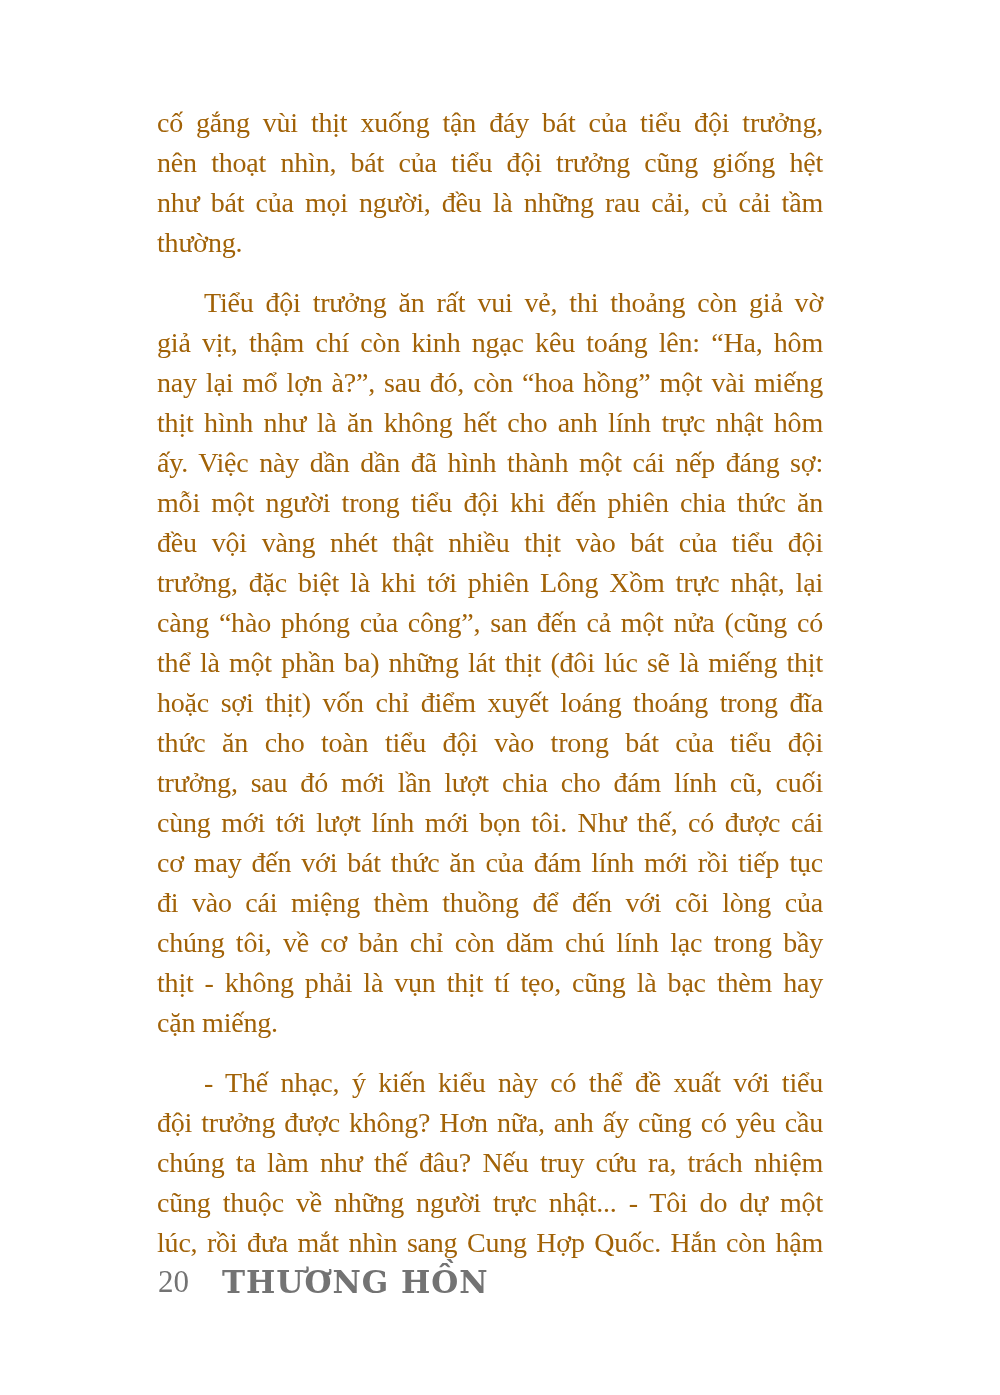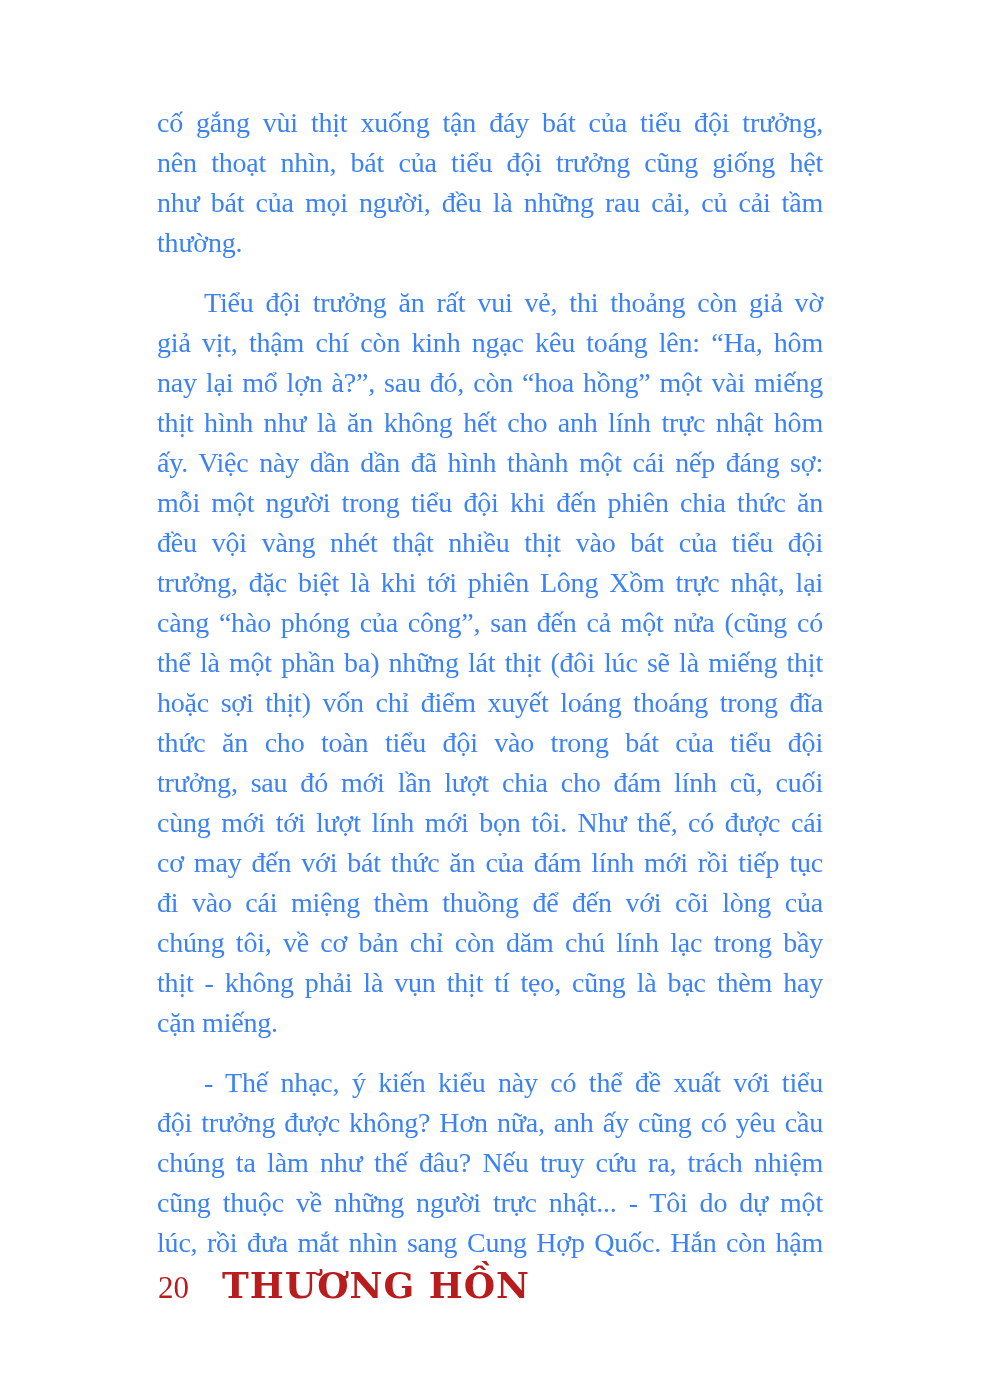--- a/index.html
+++ b/index.html
@@ -14,49 +14,49 @@
     margin: 0 auto;
     background: #ffffff;
     overflow: hidden;
     font-family: "Liberation Serif", "DejaVu Serif", serif;
   }
   .text-block {
     position: absolute;
     left: 157px;
     top: 103px;
     width: 666px;
-    color: #3b82f6;
+    color: #a16207;
     font-size: 28px;
     line-height: 40px;
     letter-spacing: -0.2px;
   }
   .para { margin: 0; }
   .para + .para { margin-top: 20px; }
   .line {
     text-align: justify;
     text-align-last: justify;
     white-space: normal;
   }
   .line.lastline { text-align-last: left; }
   .para.indent .line.firstline { text-indent: 47px; }
   .footer {
     position: absolute;
     left: 158px;
     top: 1264px;
     display: flex;
-    align-items: flex-end;
-    color: #b91c1c;
+    align-items: center;
+    color: #737373;
   }
   .pagenum {
     font-size: 31px;
     font-family: "Liberation Serif", "DejaVu Serif", serif;
   }
   .running-title {
     margin-left: 33px;
-    font-size: 36px;
+    font-size: 31px;
     font-weight: 600;
     letter-spacing: 1px;
     font-family: "DejaVu Serif", "Liberation Serif", serif;
   }
 </style>
 </head>
 <body>
 
 <div class="page">
   <div class="text-block" id="text-block">

